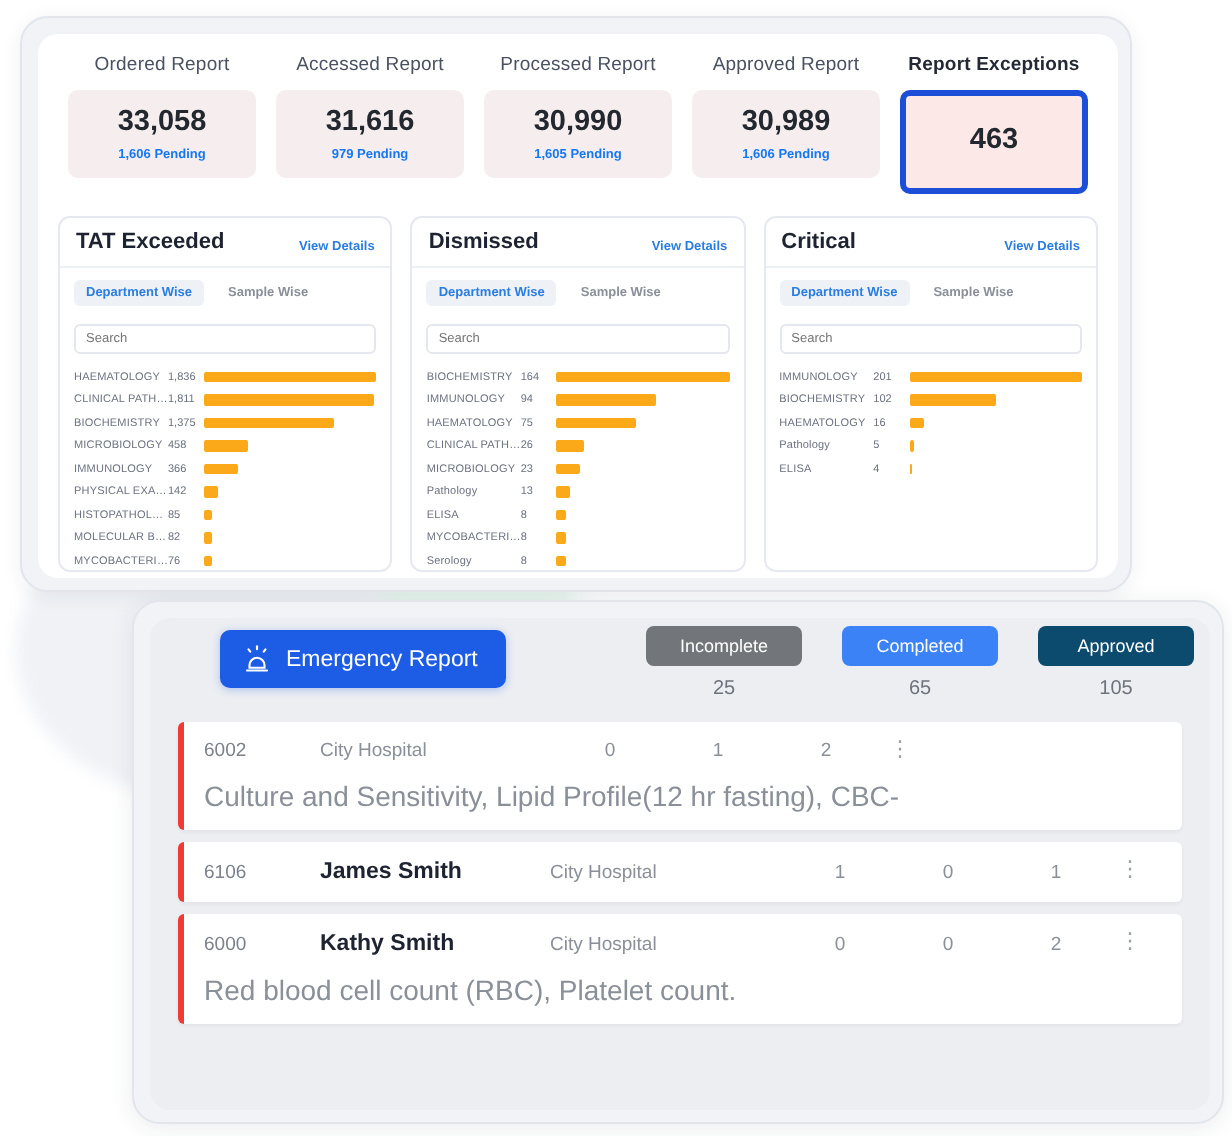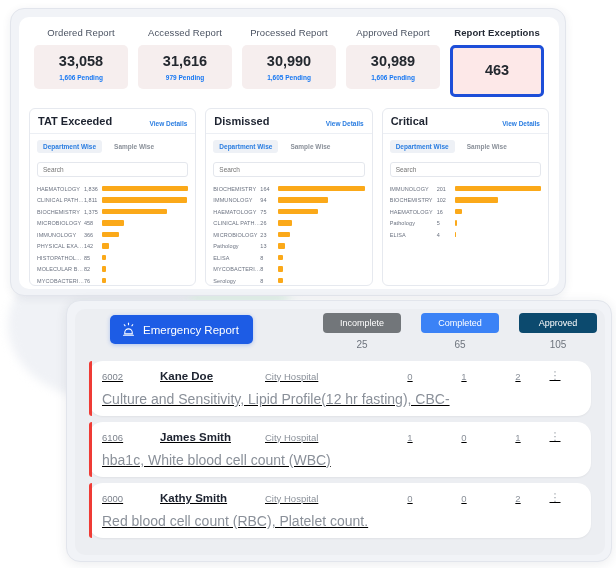--- a/index.html
+++ b/index.html
@@ -141,24 +141,23 @@
     border-radius: 4px; color: #fff; font-size: 9px;
     padding: 5px 0; cursor: pointer;
   }
   .status-count { font-size: 10px; color: #6e747e; margin-top: 6px; }
 
   .em-table {
     position: absolute; left: 14px; top: 52px;
     width: 502px; z-index: 5;
   }
   .rowcard {
-    background: #fff; border-radius: 14px; margin-bottom: 6px;
-    position: relative; padding: 9px 26px 9px 13px;
+    background: #fff; border-radius: 3px; margin-bottom: 6px;
+    position: relative; padding: 9px 16px 9px 13px;
     box-shadow: 0 1px 2px rgba(0,0,0,.05);
-    text-decoration: underline;
   }
   .rowcard::before {
     content: ""; position: absolute; left: 0; top: 0; bottom: 0;
     width: 3px; background: #ef3b35; border-radius: 3px 0 0 3px;
   }
   .rline { display: flex; align-items: center; }
   .r-id { font-size: 9.5px; color: #7c828c; width: 58px; }
   .r-name { font-size: 11.5px; font-weight: bold; color: #1d2330; flex: 1; }
   .r-hosp { font-size: 9.5px; color: #8a9099; width: 118px; }
   .r-n { font-size: 9.5px; color: #8a9099; width: 54px; text-align: center; }
@@ -418,40 +417,38 @@
 
     </div>
   </div>
 
   <div class="em-outer">
     <div class="em-inner">
       <div class="em-table" id="em-table">
           <div class="rowcard">
             <div class="rline">
               <div class="r-id">6002</div>
-              <div class="r-name">Kane Doe</div>
               <div class="r-hosp">City Hospital</div>
               <div class="r-n">0</div>
               <div class="r-n">1</div>
               <div class="r-n">2</div>
               <div class="r-dots">⋮</div>
             </div>
             <div class="r-sub">Culture and Sensitivity, Lipid Profile(12 hr fasting), CBC-</div>
           </div>
           <div class="rowcard">
             <div class="rline">
               <div class="r-id">6106</div>
               <div class="r-name">James Smith</div>
               <div class="r-hosp">City Hospital</div>
               <div class="r-n">1</div>
               <div class="r-n">0</div>
               <div class="r-n">1</div>
               <div class="r-dots">⋮</div>
             </div>
-            <div class="r-sub">hba1c, White blood cell count (WBC)</div>
           </div>
           <div class="rowcard">
             <div class="rline">
               <div class="r-id">6000</div>
               <div class="r-name">Kathy Smith</div>
               <div class="r-hosp">City Hospital</div>
               <div class="r-n">0</div>
               <div class="r-n">0</div>
               <div class="r-n">2</div>
               <div class="r-dots">⋮</div>

